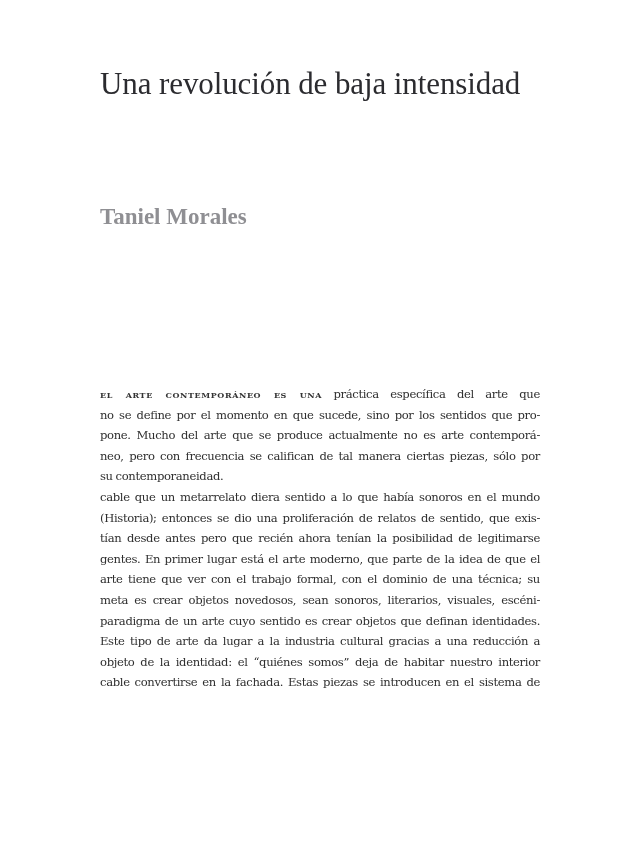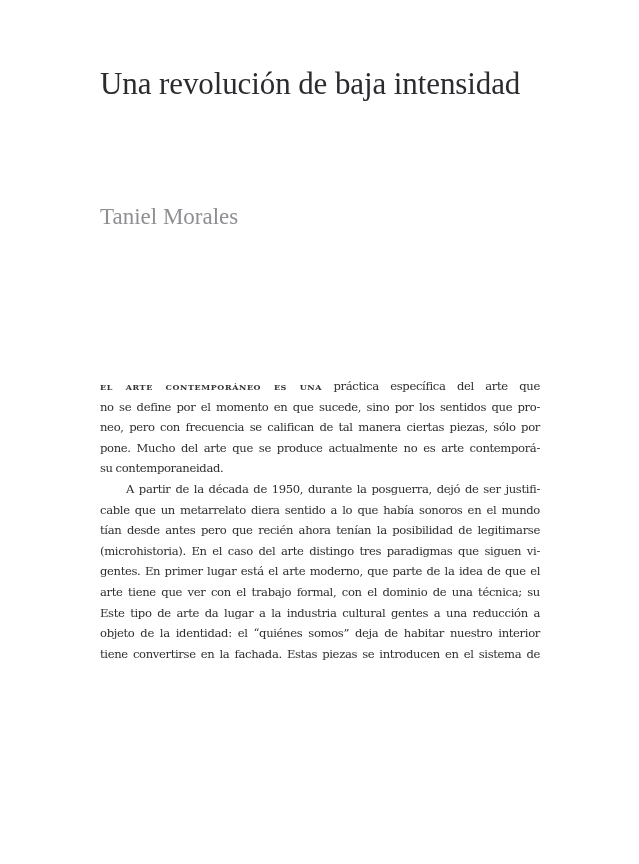--- a/index.html
+++ b/index.html
@@ -6,24 +6,24 @@
   body { width: 639px; height: 864px; position: relative; overflow: hidden; }
   .page { position: absolute; left: 0; top: 0; width: 639px; height: 844px; background: #fff; }
   .title {
     position: absolute; left: 100px; top: 66px;
     font-family: "Liberation Serif", serif; font-size: 31px; color: #2b2b2f;
     margin: 0; font-weight: normal; white-space: nowrap; letter-spacing: -0.1px;
   }
   .author {
     position: absolute; left: 100px; top: 204px;
     font-family: "Liberation Serif", serif; font-size: 23px; color: #8f8f93;
-    margin: 0; font-weight: normal; white-space: nowrap;
+    margin: 0; font-weight: bold; white-space: nowrap;
   }
   .body {
-    position: absolute; left: 100px; top: 376px; width: 440px;
+    position: absolute; left: 100px; top: 384px; width: 440px;
     font-family: "DejaVu Serif", serif; font-size: 11.6px; color: #2e2e2e;
   }
   .line {
     display: block; height: 20.6px; line-height: 20.6px;
     text-align: justify; text-align-last: justify; white-space: nowrap; overflow: visible;
     letter-spacing: -0.35px; word-spacing: -0.5px;
   }
   .line.last { text-align-last: left; }
   .line.indent { padding-left: 26px; }
   .smallcaps { font-variant: small-caps; letter-spacing: 0.6px; font-weight: bold; color: #333; }
@@ -32,29 +32,30 @@
 <body>
 
 <div class="page">
   <h1 class="title">Una revolución de baja intensidad</h1>
   <h2 class="author">Taniel Morales</h2>
 
   <div class="body">
     <div>
       <span class="line"><span class="smallcaps">el arte contemporáneo es una</span><span> práctica específica del arte que</span></span>
       <span class="line">no se define por el momento en que sucede, sino por los sentidos que pro-</span>
+      <span class="line">pone. Mucho del arte que se produce actualmente no es arte contemporá-</span>
       <span class="line">neo, pero con frecuencia se califican de tal manera ciertas piezas, sólo por</span>
-      <span class="line">pone. Mucho del arte que se produce actualmente no es arte contemporá-</span>
       <span class="line last">su contemporaneidad.</span>
     </div>
     <div>
-      <span class="line indent">A partir de la década de 1950, durante la posguerra, dejó de ser justifi-</span>
       <span class="line">cable que un metarrelato diera sentido a lo que había sonoros en el mundo</span>
+      <span class="line">(Historia); entonces se dio una proliferación de relatos de sentido, que exis-</span>
       <span class="line">tían desde antes pero que recién ahora tenían la posibilidad de legitimarse</span>
-      <span class="line">(microhistoria). En el caso del arte distingo tres paradigmas que siguen vi-</span>
       <span class="line">gentes. En primer lugar está el arte moderno, que parte de la idea de que el</span>
       <span class="line">arte tiene que ver con el trabajo formal, con el dominio de una técnica; su</span>
-      <span class="line">Este tipo de arte da lugar a la industria cultural gentes a una reducción a</span>
+      <span class="line">meta es crear objetos novedosos, sean sonoros, literarios, visuales, escéni-</span>
+      <span class="line">paradigma de un arte cuyo sentido es crear objetos que definan identidades.</span>
+      <span class="line">Este tipo de arte da lugar a la industria cultural gracias a una reducción a</span>
       <span class="line">objeto de la identidad: el “quiénes somos” deja de habitar nuestro interior</span>
-      <span class="line">tiene convertirse en la fachada. Estas piezas se introducen en el sistema de</span>
+      <span class="line">cable convertirse en la fachada. Estas piezas se introducen en el sistema de</span>
     </div>
   </div>
 </div>
 
 </body></html>

